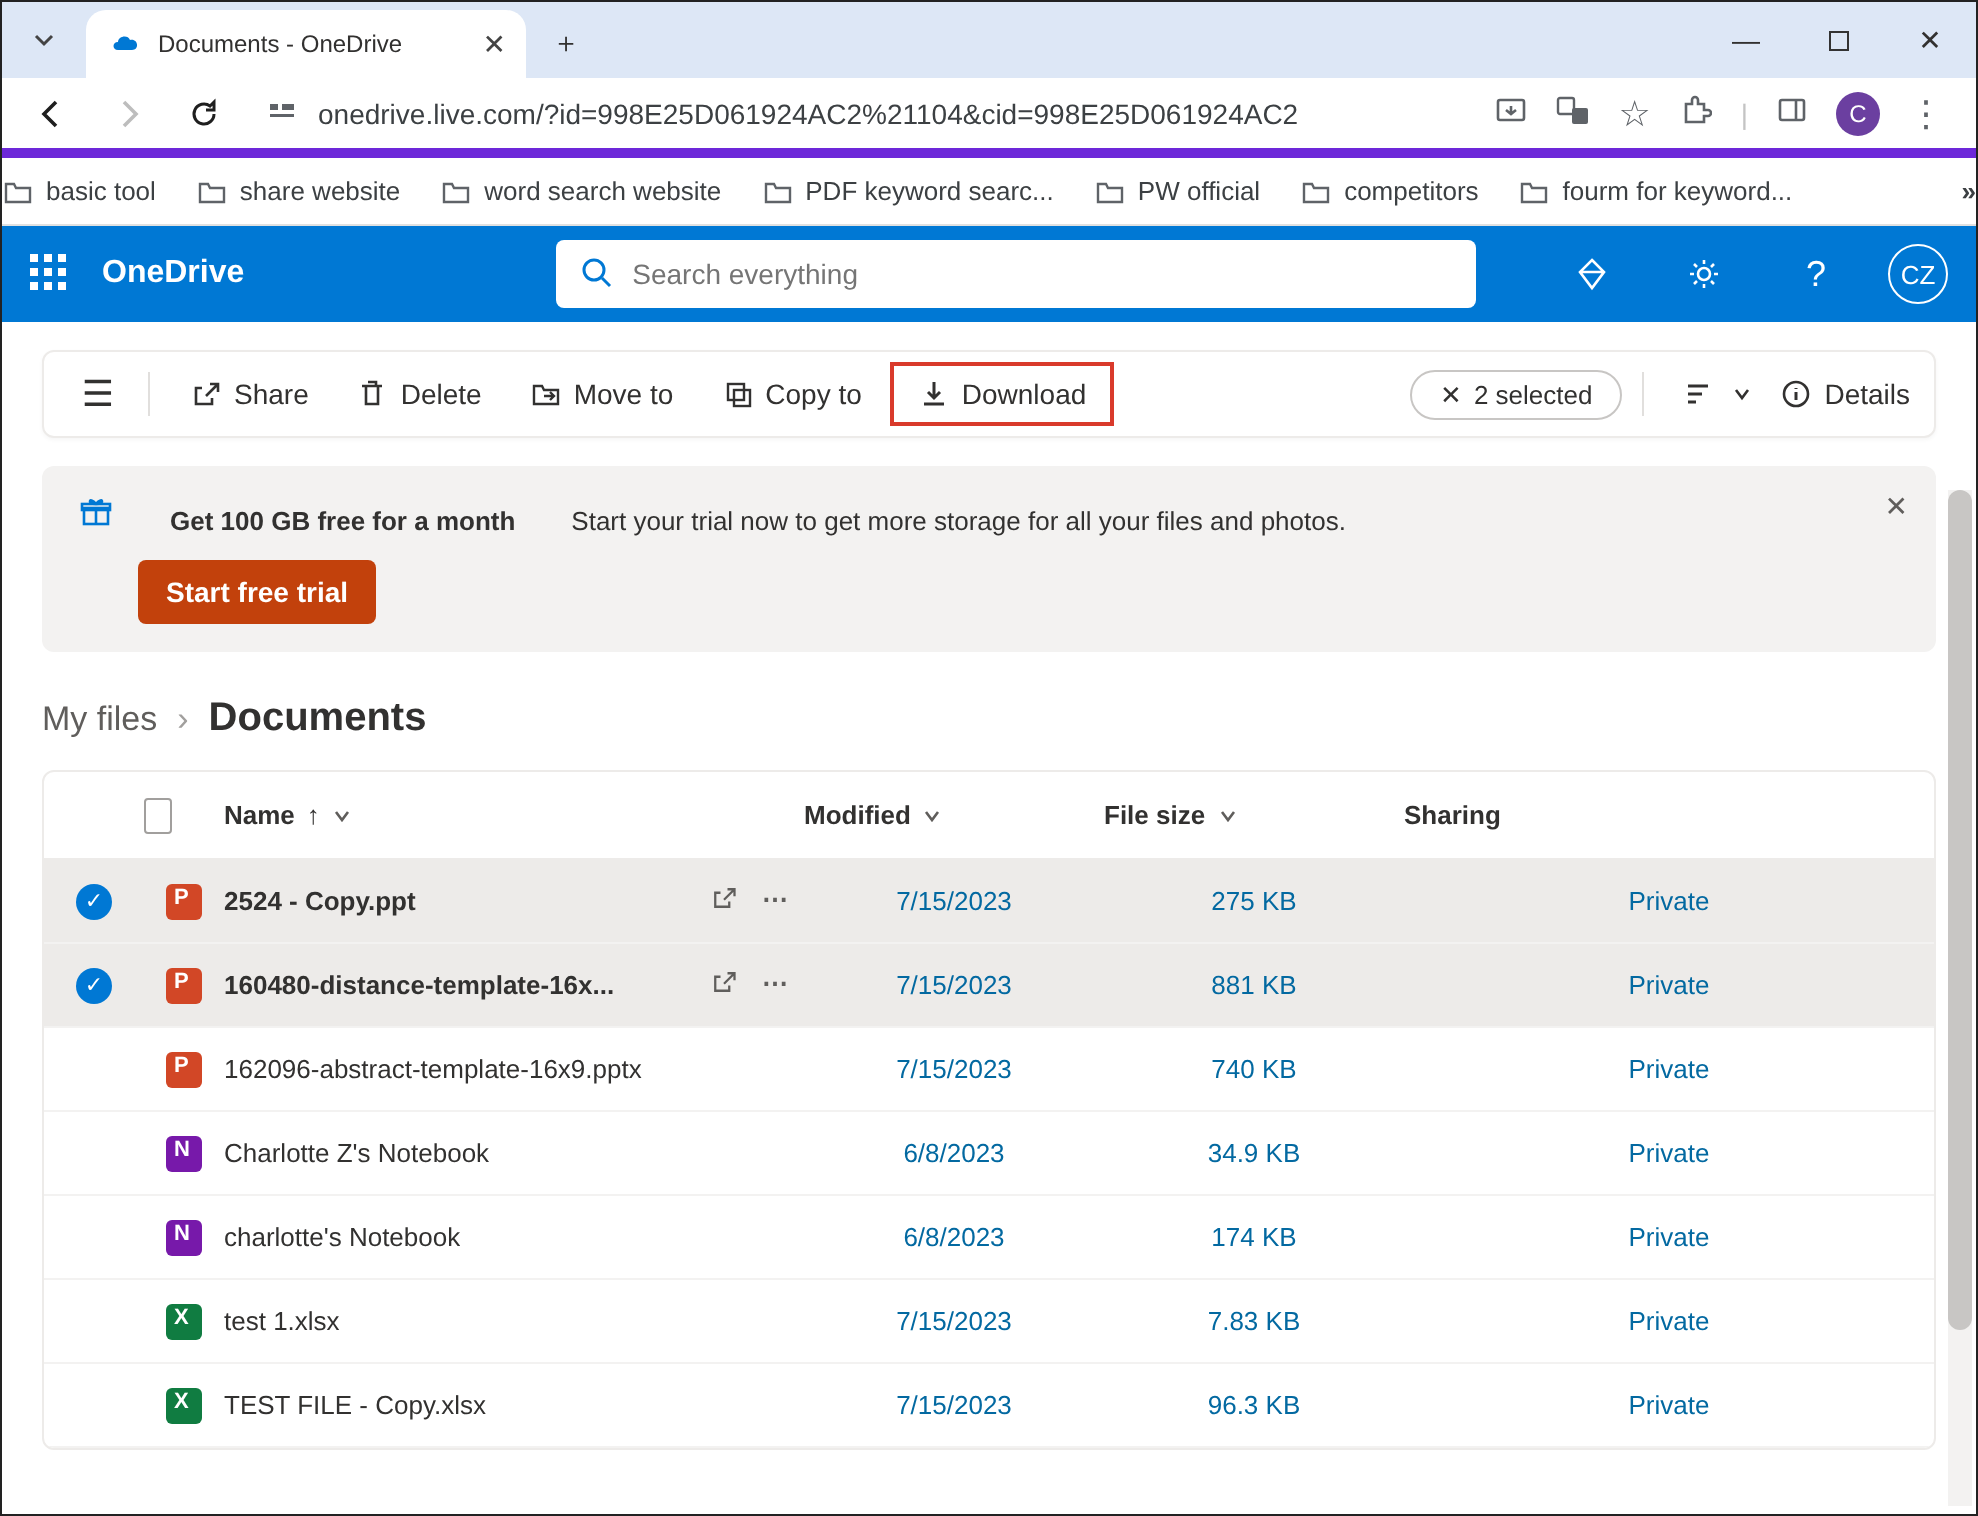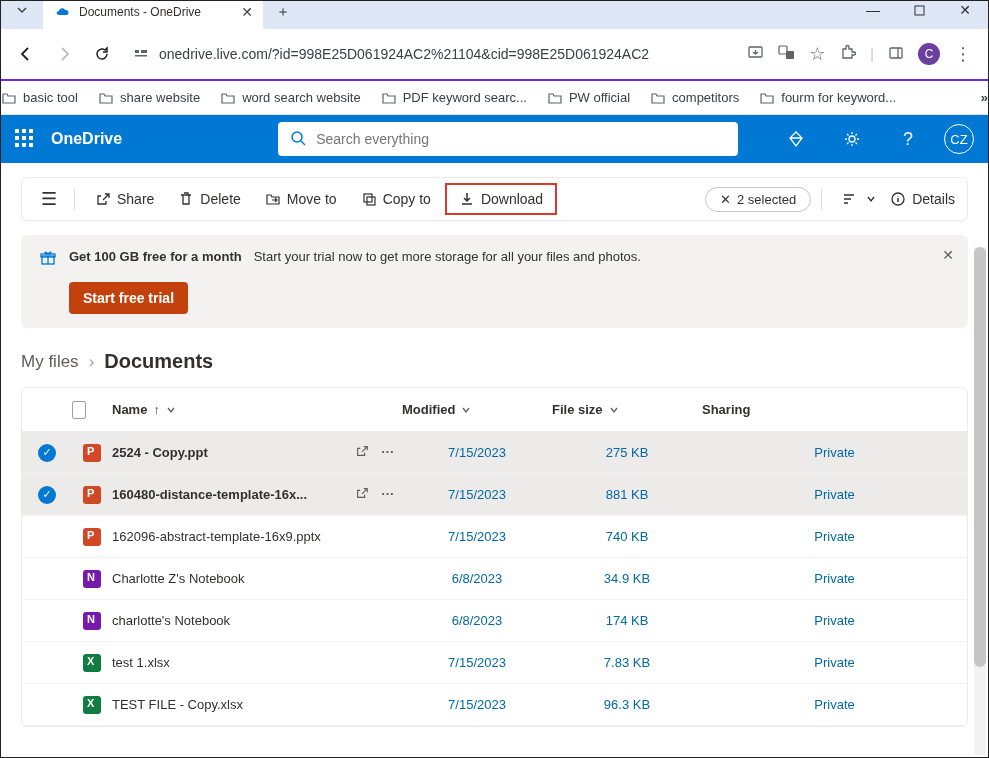--- a/index.html
+++ b/index.html
@@ -1,29 +1,29 @@
 <!DOCTYPE html>
 <html><head>
 <meta charset="utf-8">
 <style>
 * { box-sizing: border-box; margin: 0; padding: 0; }
 body { font-family: "Segoe UI", Arial, sans-serif; font-size: 14px; color: #323130; background: #fff; width: 989px; height: 758px; overflow: hidden; border: 1px solid #222; position: relative; }
 
 
-.browser-titlebar { height: 28px; background: #dde7f6; display: flex; align-items: flex-end; }
+.browser-titlebar { height: 38px; background: #dde7f6; display: flex; align-items: flex-end; }
 .tab-dropdown { width: 42px; display: flex; justify-content: center; align-items: center; height: 38px; }
 .tab { background: #fff; border-radius: 10px 10px 0 0; height: 34px; display: flex; align-items: center; padding: 0 10px 0 12px; gap: 8px; min-width: 220px; }
 .tab .favicon { width: 16px; height: 16px; display: flex; align-items: center; justify-content: center; }
 .tab .title { font-size: 12px; }
 .tab .close { font-size: 14px; color: #444; }
 .new-tab { width: 28px; height: 28px; display: flex; align-items: center; justify-content: center; margin-left: 6px; margin-bottom: 3px; }
 .winctrls { margin-left: auto; display: flex; height: 38px; }
 .winctrls > div { width: 46px; display: flex; align-items: center; justify-content: center; font-size: 14px; }
 
-.addrbar { height: 52px; display: flex; align-items: center; padding: 0 10px; gap: 8px; border-bottom: 2px solid #6d28d9; }
+.addrbar { height: 40px; display: flex; align-items: center; padding: 0 10px; gap: 8px; border-bottom: 5px solid #6d28d9; }
 .addrbar .navbtn { width: 30px; height: 30px; display: flex; align-items: center; justify-content: center; color: #1f1f1f; }
 .addrbar .navbtn.disabled { color: #bdbdbd; }
 .omnibox { flex: 1; display: flex; align-items: center; gap: 10px; padding: 0 8px; }
 .omnibox .url { font-size: 14px; color: #3c4043; white-space: nowrap; overflow: hidden; }
 .addr-icons { display: flex; gap: 14px; align-items: center; color: #5f6368; padding-right: 6px; }
 .avatar-circle { width: 22px; height: 22px; border-radius: 50%; background: #6b3fa0; color: #fff; display: flex; align-items: center; justify-content: center; font-size: 12px; }
 
 .bookmarks { height: 34px; display: flex; align-items: center; padding: 0 0; gap: 20px; font-size: 13px; color: #3c4043; border-bottom: 1px solid #e1e1e1; }
 .bookmarks .bm { display: flex; align-items: center; gap: 6px; white-space: nowrap; }
 .bookmarks .bm .folder { width: 16px; height: 16px; }
@@ -48,21 +48,21 @@
 .toolbar .ham { width: 30px; display:flex; justify-content:center; font-size:18px;}
 .toolbar .sep { width: 1px; height: 22px; background: #e1dfdd; margin: 0 6px; }
 .tb-btn { display: flex; align-items: center; gap: 6px; padding: 6px 10px; border-radius: 4px; color: #323130; }
 .tb-btn svg, .tb-btn .ic { width: 16px; height: 16px; }
 .tb-btn.highlight { border: 2px solid #d93a2b; border-radius: 0; padding: 6px 12px; }
 .selected-pill { margin-left: auto; border: 1px solid #c8c6c4; border-radius: 16px; padding: 4px 14px; display: flex; align-items: center; gap: 6px; font-size: 13px; }
 .toolbar .right-btn { display: flex; align-items: center; gap: 6px; margin-left: 10px; justify-content: flex-end; }
 
 
 .promo { margin-top: 14px; background: #f3f2f1; border-radius: 6px; padding: 14px 18px; position: relative; }
-.promo .row1 { display: flex; align-items: flex-start; gap: 12px; font-size: 13px; }
+.promo .row1 { display: flex; align-items: flex-end; gap: 28px; font-size: 13px; }
 .promo .giftbox { color: #0078d4; }
 .promo .bold { font-weight: 600; }
 .promo .close { position: absolute; right: 14px; top: 12px; color: #605e5c; font-size: 14px; }
 .promo .cta { margin-top: 12px; margin-left: 30px; background: #c2410c; color: #fff; border: none; padding: 8px 14px; border-radius: 4px; font-size: 14px; font-weight: 600; }
 
 
 .breadcrumb { margin: 22px 0 14px 0; display: flex; align-items: center; gap: 10px; font-size: 17px; }
 .breadcrumb .root { color: #605e5c; }
 .breadcrumb .sep { color: #a19f9d; }
 .breadcrumb .current { font-weight: 600; font-size: 20px; }

